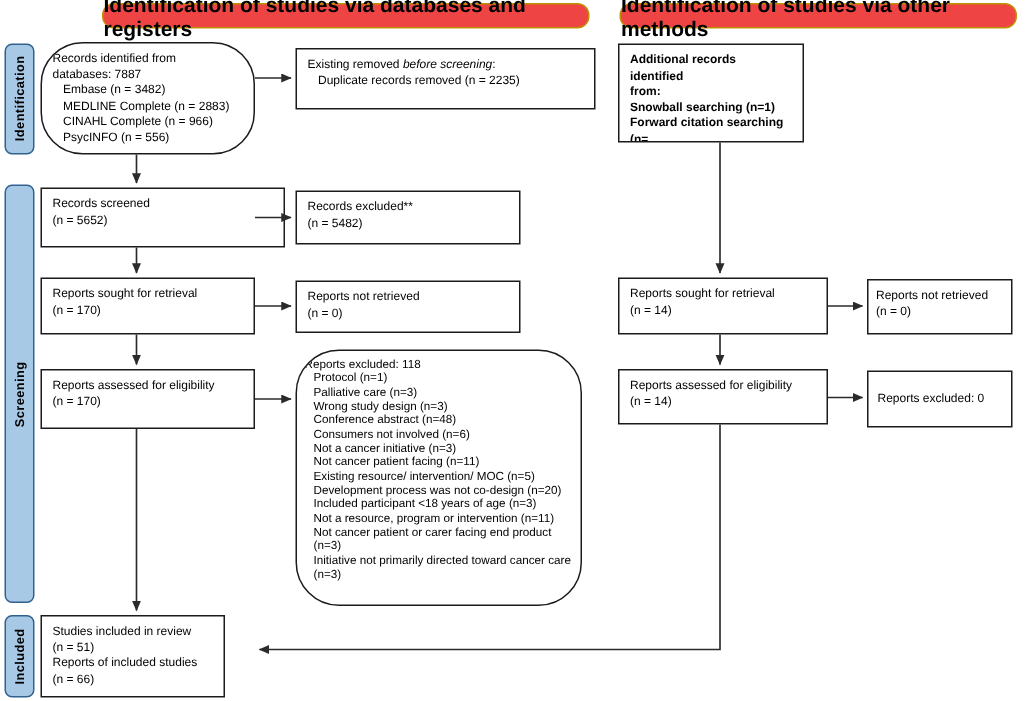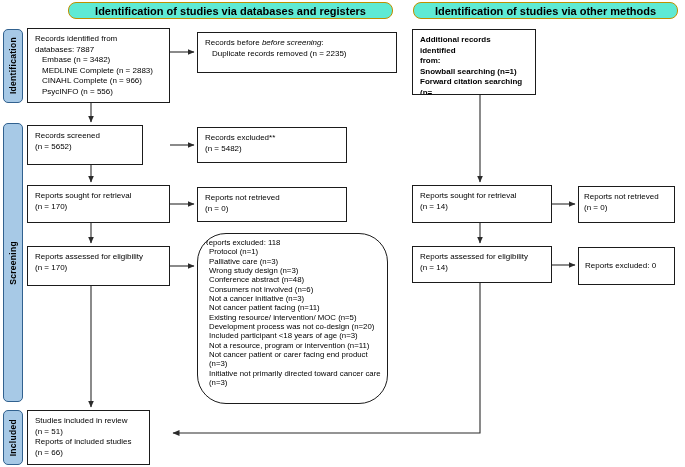--- a/index.html
+++ b/index.html
@@ -1,24 +1,24 @@
 <!DOCTYPE html>
 <html><head>
 <meta charset="utf-8">
 <style>
   html,body{margin:0;padding:0;background:#fff;}
   .canvas{
     position:relative;width:685px;height:467px;background:#ffffff;
     font-family:"Liberation Sans",sans-serif;color:#000;overflow:hidden;
   }
   .hdr{
-    position:absolute;top:2px;height:17px;background:#5eead4;
+    position:absolute;top:2px;height:17px;background:#ef4444;
     border:1.5px solid #BF9000;border-radius:8px;box-sizing:border-box;
     display:flex;align-items:center;justify-content:center;
-    font-size:11px;font-weight:700;
+    font-size:14px;font-weight:700;
   }
   .side{
     position:absolute;left:3px;width:20px;background:#A7C9E6;
     border:1.5px solid #31618F;border-radius:5px;box-sizing:border-box;
     display:flex;align-items:center;justify-content:center;
   }
   .side span{
     writing-mode:vertical-rl;transform:rotate(180deg);
     font-size:8.5px;font-weight:700;letter-spacing:.3px;white-space:nowrap;
   }
@@ -51,30 +51,30 @@
   <div class="side" style="top:29px;height:74px;">
     <span>Identification</span>
   </div>
   <div class="side" style="top:123px;height:279px;">
     <span>Screening</span>
   </div>
   <div class="side" style="top:410px;height:55px;">
     <span>Included</span>
   </div>
 
-  <div class="box" style="left:27px;top:28px;width:143px;height:75px;">
+  <div class="box" style="left:27px;top:28px;width:143px;height:75px;border-radius:28px;">
     <div class="line">Records identified from</div>
     <div class="line">databases: 7887</div>
     <div class="line indent">Embase (n = 3482)</div>
     <div class="line indent">MEDLINE Complete (n = 2883)</div>
     <div class="line indent">CINAHL Complete (n = 966)</div>
     <div class="line indent">PsycINFO (n = 556)</div>
   </div>
 
-  <div class="box" style="left:27px;top:125px;width:116px;height:40px;">
+  <div class="box" style="left:27px;top:125px;width:163px;height:40px;">
     <div class="line">Records screened</div>
     <div class="line">(n = 5652)</div>
   </div>
 
   <div class="box" style="left:27px;top:185px;width:143px;height:38px;">
     <div class="line">Reports sought for retrieval</div>
     <div class="line">(n = 170)</div>
   </div>
 
   <div class="box" style="left:27px;top:246px;width:143px;height:40px;">
@@ -84,21 +84,21 @@
 
   <div class="box" style="left:27px;top:410px;width:123px;height:55px;">
     <div class="line">Studies included in review</div>
     <div class="line">(n = 51)</div>
     <div class="line">Reports of included studies</div>
     <div class="line">(n = 66)</div>
   </div>
 
   <div class="box" style="left:197px;top:32px;width:200px;height:41px;">
     <div class="line">
-      <span>Records before </span><i>before screening</i><span>:</span>
+      <span>Existing removed </span><i>before screening</i><span>:</span>
     </div>
     <div class="line indent">Duplicate records removed (n = 2235)</div>
   </div>
 
   <div class="box" style="left:197px;top:127px;width:150px;height:36px;">
     <div class="line">Records excluded**</div>
     <div class="line">(n = 5482)</div>
   </div>
 
   <div class="box" style="left:197px;top:187px;width:150px;height:35px;">

